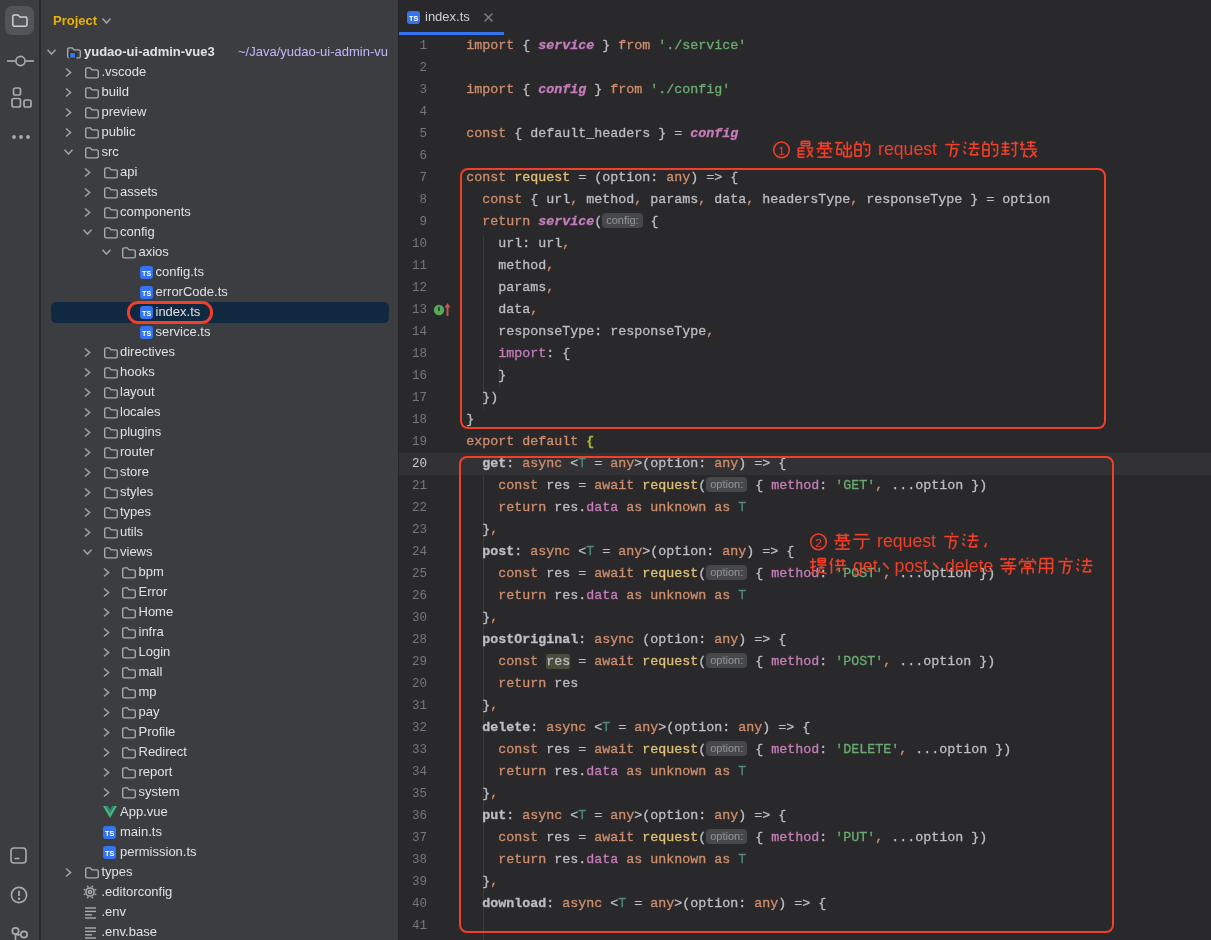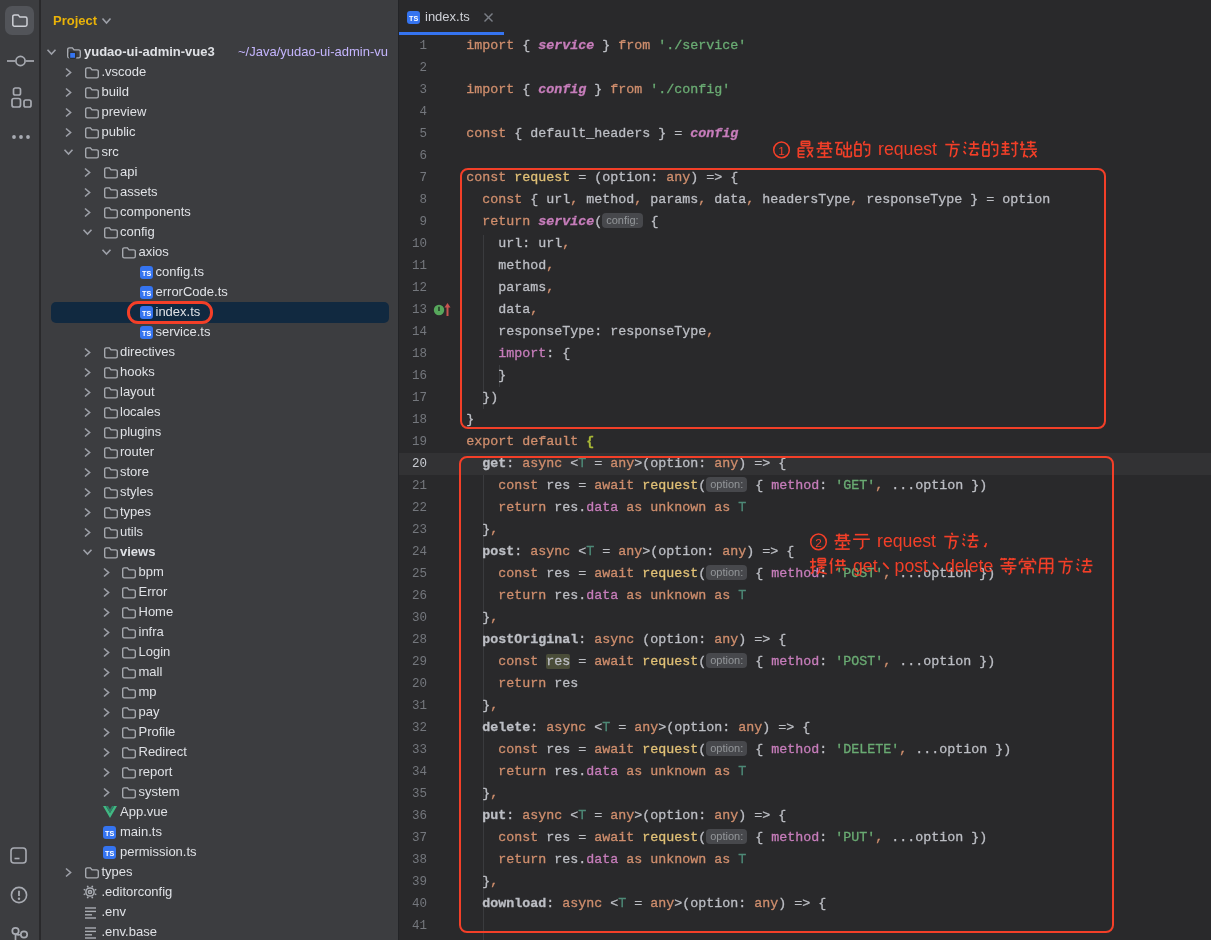--- a/index.html
+++ b/index.html
@@ -239,21 +239,21 @@
       <svg class="abs" style="left:61.5px;top:525.5px" width="15" height="14" viewBox="0 0 15 14">
         <path d="M1.7,3.4 a1.6,1.6 0 0 1 1.6,-1.6 h3.1 l1.6,2 h4.7 a1.6,1.6 0 0 1 1.6,1.6 v4.9 a1.6,1.6 0 0 1 -1.6,1.6 h-9.4 a1.6,1.6 0 0 1 -1.6,-1.6 z" fill="none" stroke="#aaadb3" stroke-width="1.35"></path>
       </svg>
       <div class="abs tl" style="left:79px;top:522px;font-weight:400">utils</div>
       <svg class="abs" style="left:41px;top:547px" width="11" height="10" viewBox="0 0 11 10">
         <polyline points="1.5,2.7 5.5,7 9.5,2.7" fill="none" stroke="#9da0a8" stroke-width="1.6"></polyline>
       </svg>
       <svg class="abs" style="left:61.5px;top:545.5px" width="15" height="14" viewBox="0 0 15 14">
         <path d="M1.7,3.4 a1.6,1.6 0 0 1 1.6,-1.6 h3.1 l1.6,2 h4.7 a1.6,1.6 0 0 1 1.6,1.6 v4.9 a1.6,1.6 0 0 1 -1.6,1.6 h-9.4 a1.6,1.6 0 0 1 -1.6,-1.6 z" fill="none" stroke="#aaadb3" stroke-width="1.35"></path>
       </svg>
-      <div class="abs tl" style="left:79px;top:542px;font-weight:700">views</div>
+      <div class="abs tl" style="left:79px;top:542px;font-weight:400">views</div>
       <svg class="abs" style="left:60px;top:567px" width="10" height="11" viewBox="0 0 10 11">
         <polyline points="3,1.5 7.6,5.5 3,9.5" fill="none" stroke="#9da0a8" stroke-width="1.6"></polyline>
       </svg>
       <svg class="abs" style="left:80px;top:565.5px" width="15" height="14" viewBox="0 0 15 14">
         <path d="M1.7,3.4 a1.6,1.6 0 0 1 1.6,-1.6 h3.1 l1.6,2 h4.7 a1.6,1.6 0 0 1 1.6,1.6 v4.9 a1.6,1.6 0 0 1 -1.6,1.6 h-9.4 a1.6,1.6 0 0 1 -1.6,-1.6 z" fill="none" stroke="#aaadb3" stroke-width="1.35"></path>
       </svg>
       <div class="abs tl" style="left:97.5px;top:562px;font-weight:400">bpm</div>
       <svg class="abs" style="left:60px;top:587px" width="10" height="11" viewBox="0 0 10 11">
         <polyline points="3,1.5 7.6,5.5 3,9.5" fill="none" stroke="#9da0a8" stroke-width="1.6"></polyline>
       </svg>

